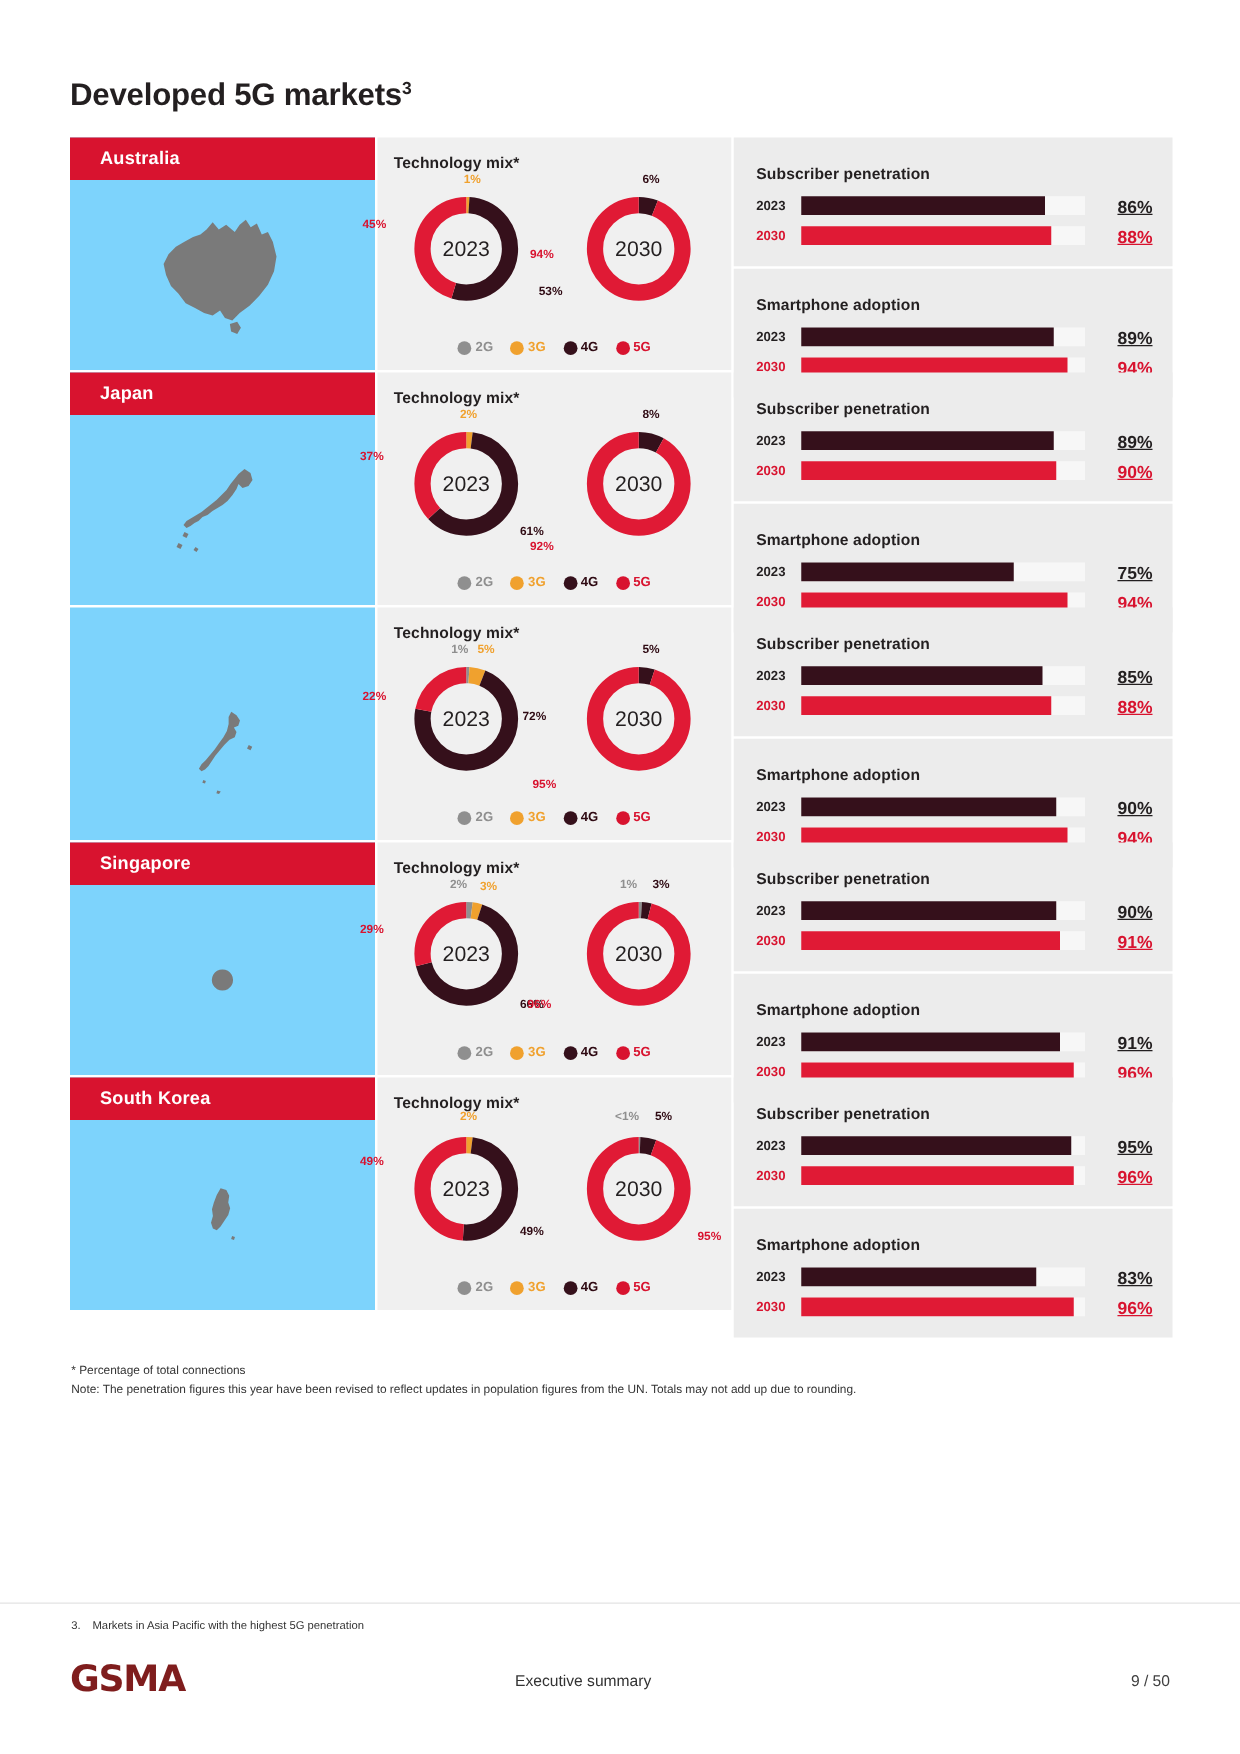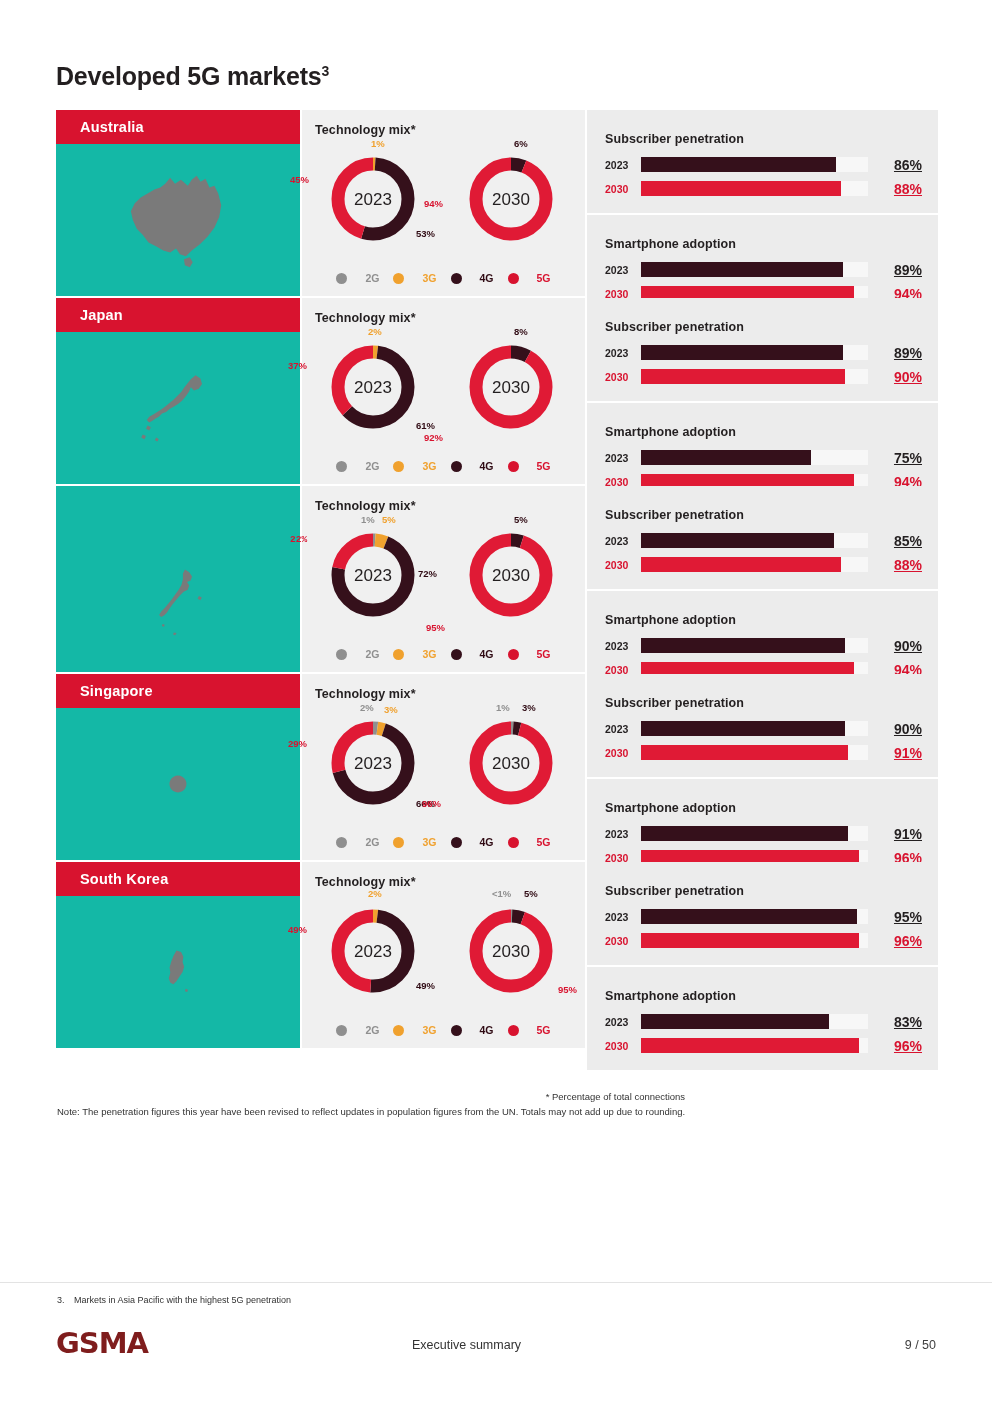--- a/index.html
+++ b/index.html
@@ -29,21 +29,21 @@
     position: relative;
     display: flex;
     gap: 2px;
     height: 186px;
     margin-bottom: 2px;
   }
 
   
   .country-cell {
     width: 244px;
-    background: #14b8a6;
+    background: #7dd3fc;
     position: relative;
     flex: 0 0 244px;
   }
   .country-header {
     height: 34px;
     background: #d8132f;
     display: flex;
     align-items: center;
     padding-left: 24px;
   }
@@ -101,21 +101,21 @@
   .c-5g { color: #d8132f; }
 
   .legend {
     position: absolute;
     left: 0; bottom: 12px;
     width: 283px;
     display: flex;
     justify-content: center;
     gap: 14px;
   }
-  .legend-item { display: flex; align-items: center; gap: 18px; }
+  .legend-item { display: flex; align-items: center; gap: 3px; }
   .legend-dot { width: 11px; height: 11px; border-radius: 50%; display: block; }
   .legend-label { font-size: 10.5px; font-weight: bold; }
   .dot2g { background: #8f8f8f; }
   .dot3g { background: #f0a12e; }
   .dot4g { background: #35101b; }
   .dot5g { background: #d8132f; }
 
   
   .metrics-cell {
     flex: 1 1 auto;
@@ -174,21 +174,20 @@
   .bar-value.v2023 { color: #231f20; }
   .bar-value.v2030 { color: #d8132f; }
 
   
   .notes {
     position: absolute;
     left: 57px; top: 1089px;
     font-size: 9.5px;
     line-height: 15px;
     color: #333333;
-    text-align: right;
   }
   .ref-note {
     position: absolute;
     left: 57px; top: 1295px;
     font-size: 9px;
     color: #333333;
   }
   .ref-note .num { display: inline-block; width: 17px; }
 
   
@@ -251,21 +250,21 @@
           <div class="donuts">
             <div class="donut-wrap" style="left:22px;top:12px;">
               <svg width="98" height="98" viewBox="0 0 98 98">
                 <circle cx="49" cy="49" r="35" fill="none" stroke="#f0a12e" stroke-width="13" stroke-dasharray="2.221328138901874 217.69015761238364" stroke-dashoffset="0" transform="rotate(-90 49 49)"></circle>
                 <circle cx="49" cy="49" r="35" fill="none" stroke="#35101b" stroke-width="13" stroke-dasharray="117.73039136179932 102.18109438948619" stroke-dashoffset="-2.221328138901874" transform="rotate(-90 49 49)"></circle>
                 <circle cx="49" cy="49" r="35" fill="none" stroke="#e01a35" stroke-width="13" stroke-dasharray="99.95976625058432 119.95171950070119" stroke-dashoffset="-119.95171950070117" transform="rotate(-90 49 49)"></circle>
                 <text class="donut-year" x="49" y="55" text-anchor="middle">2023</text>
               </svg>
               <div class="dlabel c-3g" style="left:47px;top:-12px;">1%</div>
               <div class="dlabel c-5g" style="left:-34px;top:24px;">45%</div>
-              <div class="dlabel c-4g" style="left:92px;top:78px;">53%</div>
+              <div class="dlabel c-4g" style="left:107px;top:78px;">53%</div>
             </div>
             <div class="donut-wrap" style="left:160px;top:12px;">
               <svg width="98" height="98" viewBox="0 0 98 98">
                 <circle cx="49" cy="49" r="35" fill="none" stroke="#35101b" stroke-width="13" stroke-dasharray="13.19468914507713 206.7167966062084" stroke-dashoffset="0" transform="rotate(-90 49 49)"></circle>
                 <circle cx="49" cy="49" r="35" fill="none" stroke="#e01a35" stroke-width="13" stroke-dasharray="206.71679660620836 13.194689145077149" stroke-dashoffset="-13.19468914507713" transform="rotate(-90 49 49)"></circle>
                 <text class="donut-year" x="49" y="55" text-anchor="middle">2030</text>
               </svg>
               <div class="dlabel c-4g" style="left:52px;top:-12px;">6%</div>
               <div class="dlabel c-5g" style="left:-38px;top:48px;">94%</div>
             </div>
@@ -429,21 +428,21 @@
           <div class="tech-title">Technology mix*</div>
           <div class="donuts">
             <div class="donut-wrap" style="left:22px;top:12px;">
               <svg width="98" height="98" viewBox="0 0 98 98">
                 <circle cx="49" cy="49" r="35" fill="none" stroke="#8f8f8f" stroke-width="13" stroke-dasharray="2.199114857512855 217.71237089377266" stroke-dashoffset="0" transform="rotate(-90 49 49)"></circle>
                 <circle cx="49" cy="49" r="35" fill="none" stroke="#f0a12e" stroke-width="13" stroke-dasharray="10.995574287564276 208.91591146372124" stroke-dashoffset="-2.199114857512855" transform="rotate(-90 49 49)"></circle>
                 <circle cx="49" cy="49" r="35" fill="none" stroke="#35101b" stroke-width="13" stroke-dasharray="158.33626974092556 61.57521601035995" stroke-dashoffset="-13.194689145077131" transform="rotate(-90 49 49)"></circle>
                 <circle cx="49" cy="49" r="35" fill="none" stroke="#e01a35" stroke-width="13" stroke-dasharray="48.38052686528281 171.5309588860027" stroke-dashoffset="-171.5309588860027" transform="rotate(-90 49 49)"></circle>
                 <text class="donut-year" x="49" y="55" text-anchor="middle">2023</text>
               </svg>
-              <div class="dlabel c-5g" style="left:-34px;top:8px;font-family:Liberation Mono, monospace;">22%</div>
+              <div class="dlabel c-5g" style="left:-34px;top:26px;">22%</div>
               <div class="dlabel c-2g" style="left:37px;top:-12px;">1%</div>
               <div class="dlabel c-3g" style="left:58px;top:-12px;">5%</div>
               <div class="dlabel c-4g" style="left:94px;top:42px;">72%</div>
             </div>
             <div class="donut-wrap" style="left:160px;top:12px;">
               <svg width="98" height="98" viewBox="0 0 98 98">
                 <circle cx="49" cy="49" r="35" fill="none" stroke="#35101b" stroke-width="13" stroke-dasharray="10.995574287564276 208.91591146372124" stroke-dashoffset="0" transform="rotate(-90 49 49)"></circle>
                 <circle cx="49" cy="49" r="35" fill="none" stroke="#e01a35" stroke-width="13" stroke-dasharray="208.91591146372122 10.995574287564295" stroke-dashoffset="-10.995574287564276" transform="rotate(-90 49 49)"></circle>
                 <text class="donut-year" x="49" y="55" text-anchor="middle">2030</text>
               </svg>

